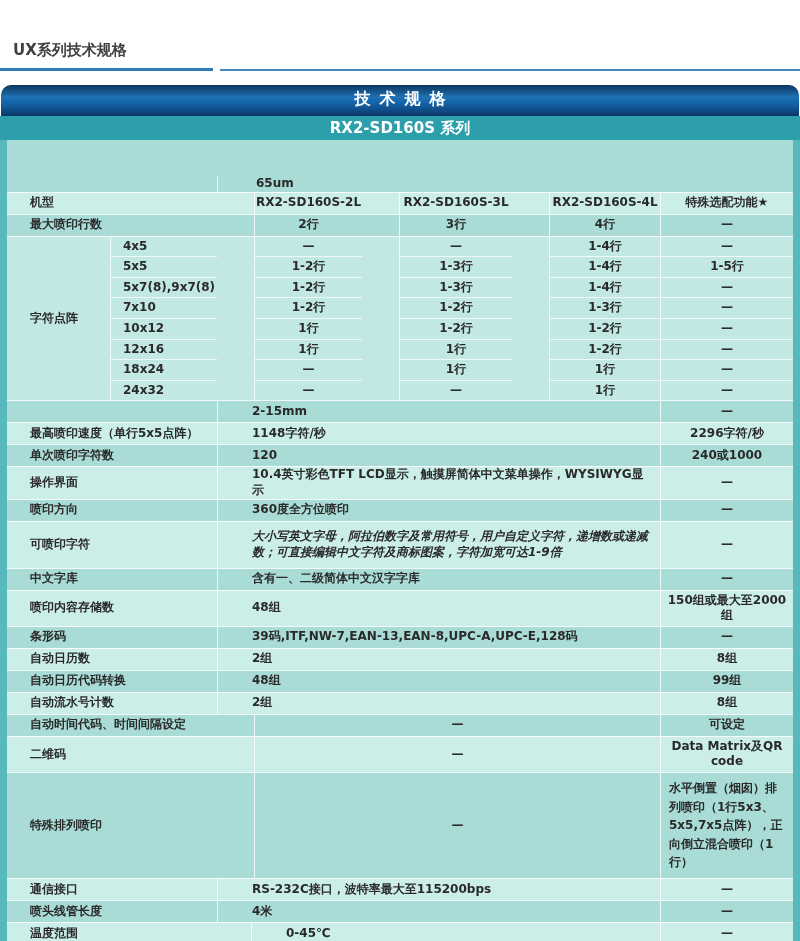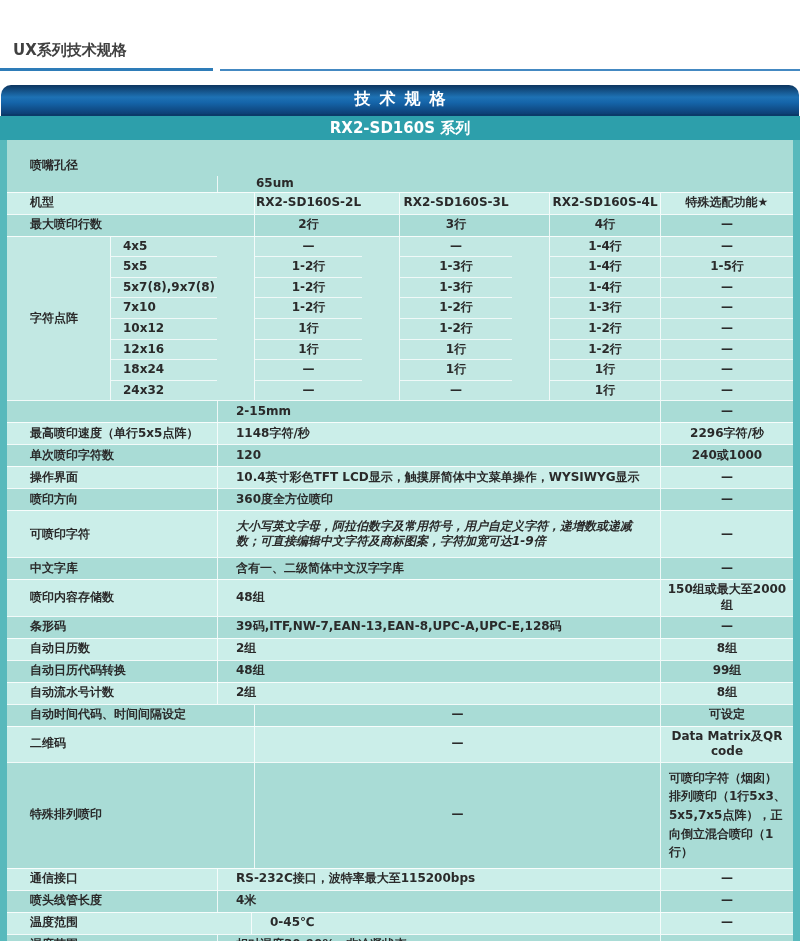--- a/index.html
+++ b/index.html
@@ -37,41 +37,40 @@
   .row.group{grid-template-columns:103px 107px 145px 150px 148px 133px;grid-auto-rows:minmax(16px,auto);background:var(--group-bg,#c2e8e3);}
   .row + .row{border-top:1px solid rgba(255,255,255,.85);}
   .row.dark{background:var(--row-dark,#a9dcd6);}
   .row.light{background:var(--row-light,#cbeee9);}
   .cell{display:flex;align-items:center;font-size:12px;font-weight:600;line-height:1.3;}
   .bl{border-left:1px solid rgba(255,255,255,.8);}
   .bt{border-top:1px solid rgba(255,255,255,.75);}
   .c-label{padding-left:23px;padding-right:4px;}
   .c-sub{padding-left:12px;}
   .c-val{justify-content:center;text-align:center;margin-left:37px;}
-  .c-span{padding-left:18px;padding-right:8px;}
+  .c-span{padding-left:34px;padding-right:8px;}
   .c-full{padding-left:38px;padding-right:8px;}
   .c-sp{justify-content:center;text-align:center;padding:2px 4px;}
   .c-sp.multi{justify-content:flex-start;text-align:left;align-items:center;padding:6px 6px 6px 8px;line-height:1.55;}
 </style>
 </head>
 <body>
 
 <div class="page">
   <div class="page-title">UX系列技术规格</div>
   <div class="rule">
     <span class="rule-left"></span>
     <span class="rule-right"></span>
   </div>
   <div class="panel">
     <div class="panel-header">技术规格</div>
     <div class="series-bar">RX2-SD160S 系列</div>
     <div class="table-wrap">
       <div class="spec-table" id="spec-table">
           <div class="row dark">
-            <div class="cell c-label">喷嘴孔径</div>
             <div class="cell c-full bl" style="grid-column: 2 / 6; margin-top: 36px;">65um</div>
           </div>
           <div class="row light">
             <div class="cell c-label">机型</div>
             <div class="cell c-val bl">RX2-SD160S-2L</div>
             <div class="cell c-val bl">RX2-SD160S-3L</div>
             <div class="cell c-val bl">RX2-SD160S-4L</div>
             <div class="cell c-sp bl">特殊选配功能★</div>
           </div>
           <div class="row dark">
@@ -189,21 +188,21 @@
             <div class="cell c-sp bl">可设定</div>
           </div>
           <div class="row light">
             <div class="cell c-label">二维码</div>
             <div class="cell c-val bl" style="grid-column: 2 / 5;">—</div>
             <div class="cell c-sp bl">Data Matrix及QR code</div>
           </div>
           <div class="row dark" style="min-height: 80px;">
             <div class="cell c-label">特殊排列喷印</div>
             <div class="cell c-val bl" style="grid-column: 2 / 5;">—</div>
-            <div class="cell c-sp bl multi">可喷印字符（烟囱）排列喷印（1行5x3、5x5,7x5点阵），正向倒立混合喷印（1行）</div>
+            <div class="cell c-sp bl multi">水平倒置（烟囱）排列喷印（1行5x3、5x5,7x5点阵），正向倒立混合喷印（1行）</div>
           </div>
           <div class="row light">
             <div class="cell c-label">通信接口</div>
             <div class="cell c-span bl" style="grid-column: 2 / 5;">RS-232C接口，波特率最大至115200bps</div>
             <div class="cell c-sp bl">—</div>
           </div>
           <div class="row dark">
             <div class="cell c-label">喷头线管长度</div>
             <div class="cell c-span bl" style="grid-column: 2 / 5;">4米</div>
             <div class="cell c-sp bl">—</div>

